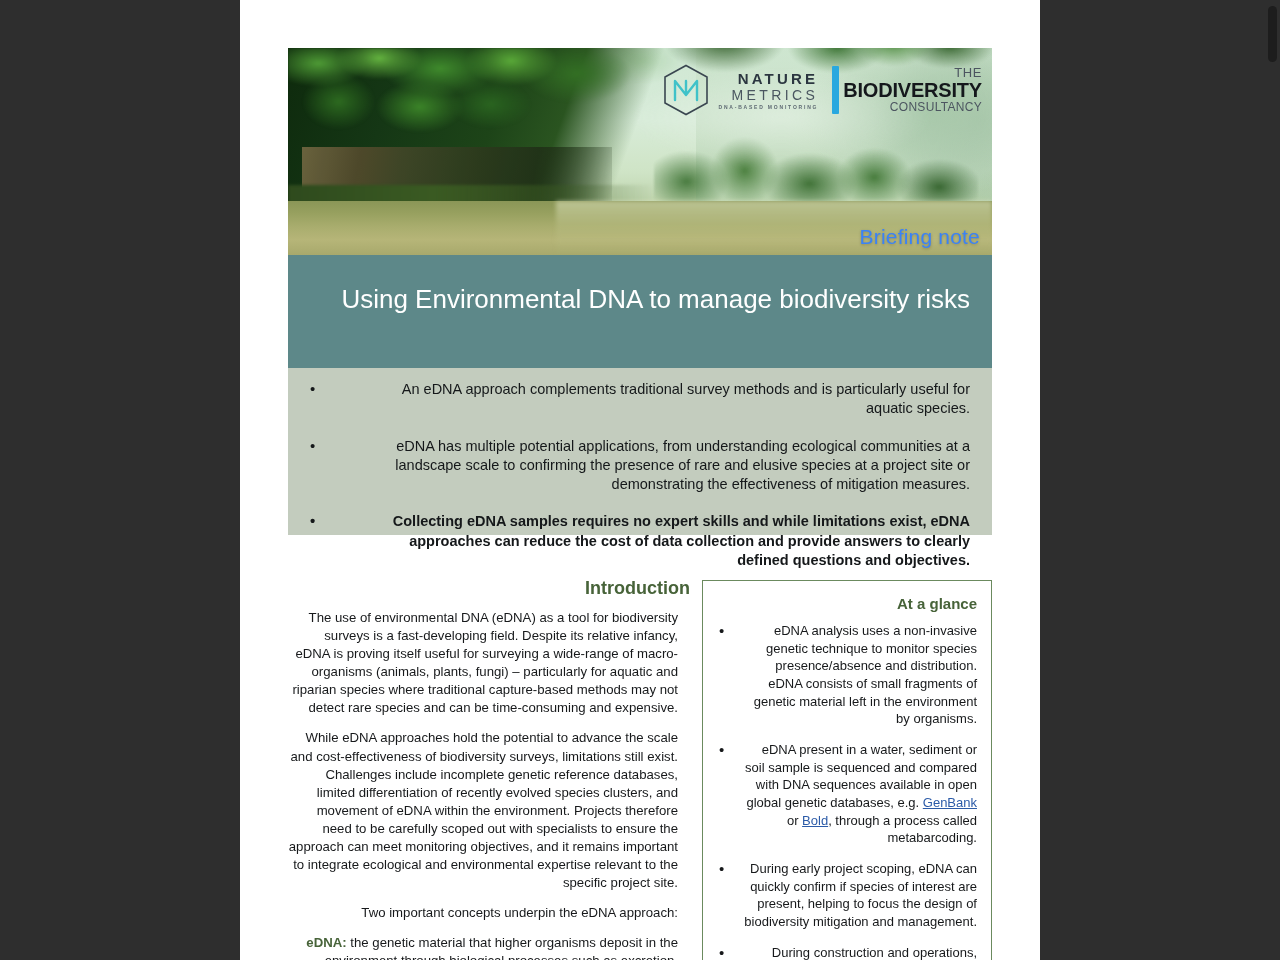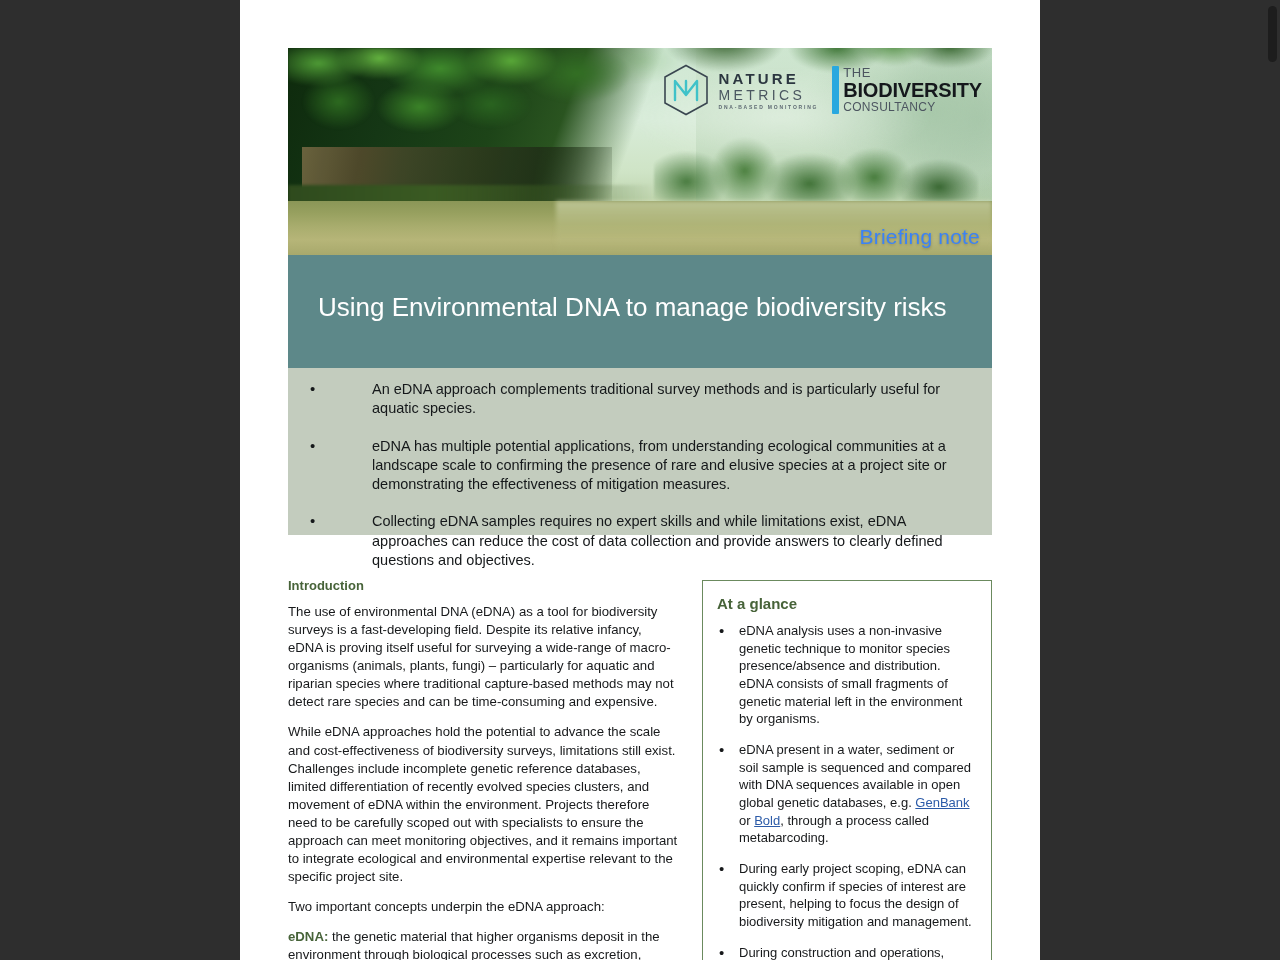--- a/index.html
+++ b/index.html
@@ -33,20 +33,21 @@
     border-radius: 5px;
   }
 
   
   #page-sheet {
     position: absolute;
     left: 240px; top: 0;
     width: 800px;
     height: 960px;
     background: #ffffff;
+    text-align: right;
   }
 
   
   #hero {
     position: absolute;
     left: 48px; top: 48px;
     width: 704px; height: 207px;
     overflow: hidden;
     background: #0d2d10;
   }
@@ -184,41 +185,41 @@
     left: 48px; top: 255px;
     width: 704px; height: 113px;
     background: #5d8889;
     padding: 22px 18px 0 18px;
   }
   #doc-title {
     color: #ffffff;
     font-size: 26px;
     font-weight: normal;
     line-height: 1.45;
-    margin: 12px;
+    margin: 4px;
   }
 
   
   #key-points {
     position: absolute;
     left: 48px; top: 368px;
     width: 704px; height: 167px;
     background: #c3ccbe;
     padding: 12px 22px 10px 22px;
   }
   #key-points ul { margin: 0; padding: 0; list-style: none; }
   #key-points li {
     position: relative;
     padding-left: 62px;
     margin-bottom: 18px;
     font-size: 14.5px;
     line-height: 1.33;
     color: #15181a;
   }
-  #key-points li:last-child { margin-bottom: 16px; }
+  #key-points li:last-child { margin-bottom: 16px; font-weight: bold; }
   #key-points li::before {
     content: "\2022";
     position: absolute;
     left: 0; top: -1px;
     font-size: 15px;
     color: #15181a;
   }
 
   
   #body-cols {
@@ -234,21 +235,21 @@
     width: 402px;
   }
   #col-right {
     position: absolute;
     right: 0; top: 2px;
     width: 290px;
   }
 
   #intro-heading {
     color: #476339;
-    font-size: 13px;
+    font-size: 18px;
     font-weight: bold;
     margin: 0 0 10px 0;
   }
   .body-p {
     font-size: 13.2px;
     line-height: 1.37;
     color: #17191b;
     margin: 0 12px 12px 0;
   }
   .lead-term { color: #476339; font-weight: bold; }

